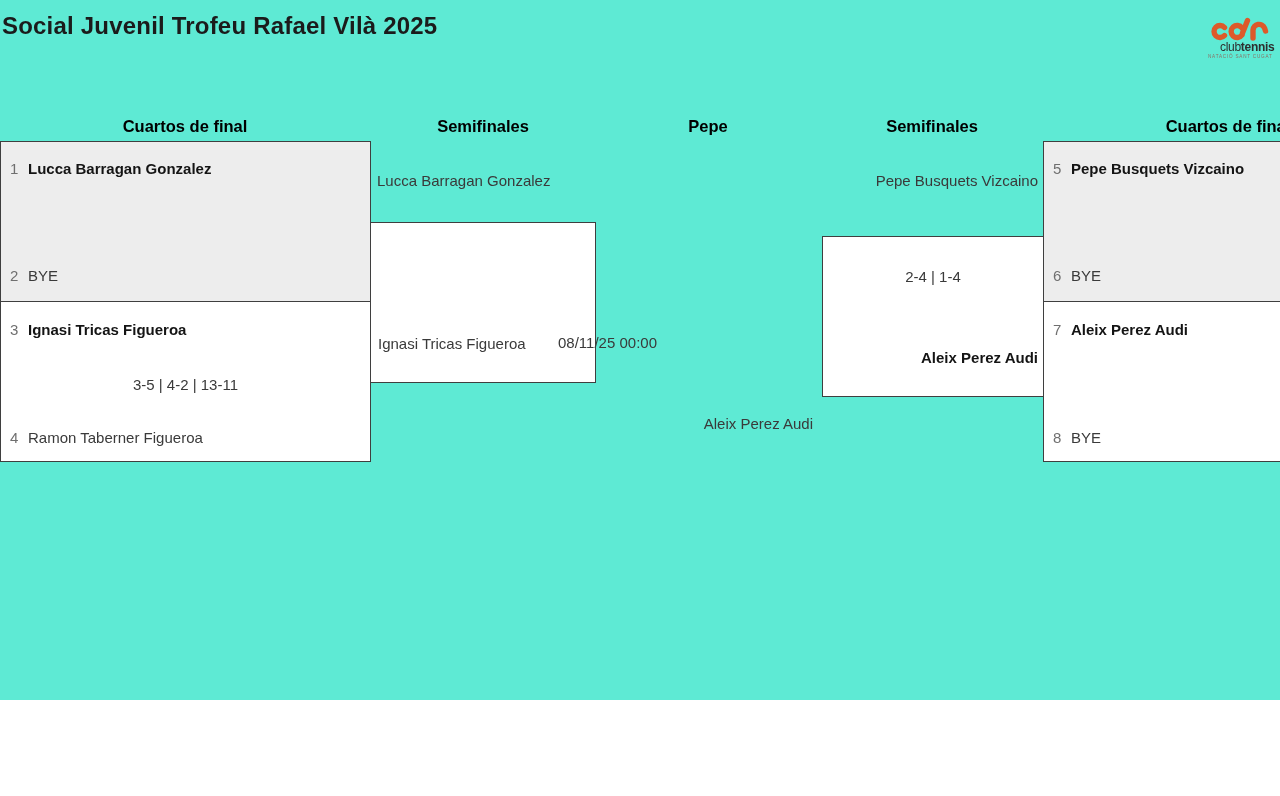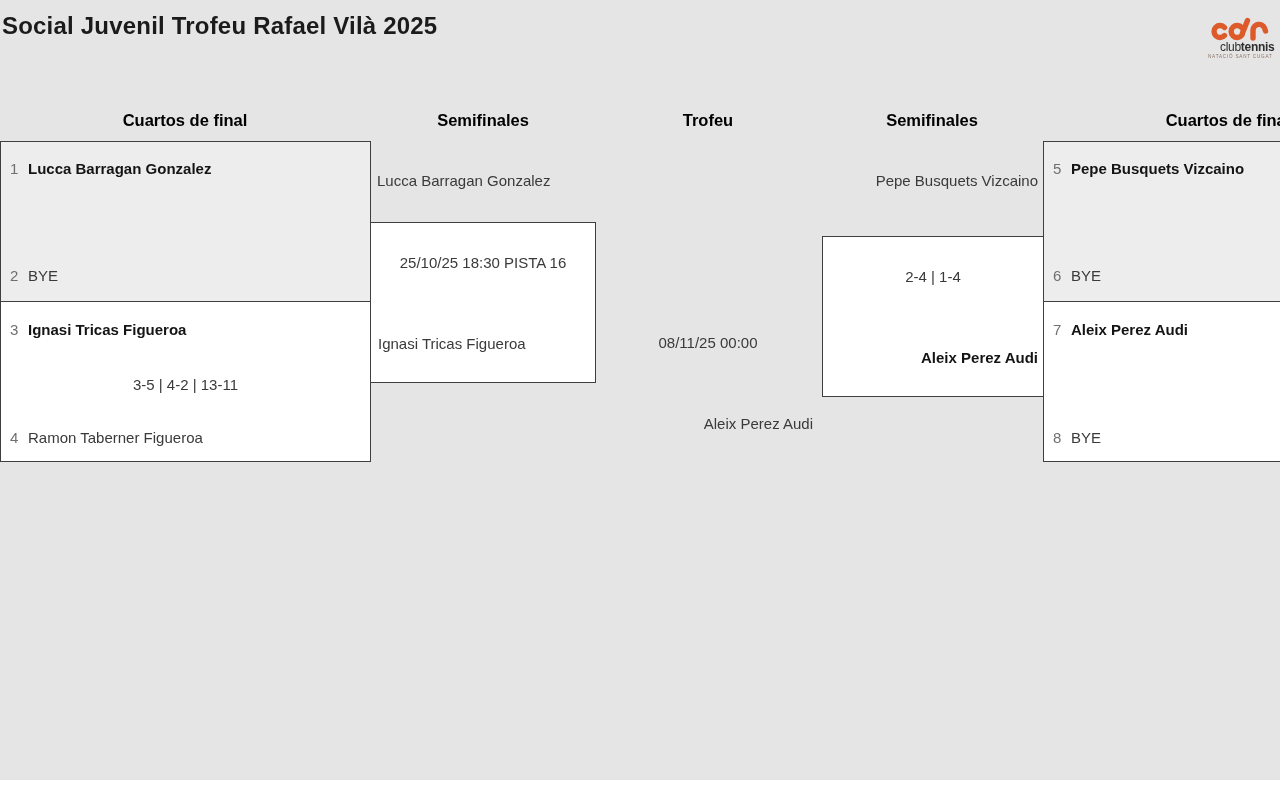--- a/index.html
+++ b/index.html
@@ -1,22 +1,22 @@
 <!DOCTYPE html>
 <html><head>
 <meta charset="utf-8">
 <style>
   * { margin: 0; padding: 0; box-sizing: border-box; }
   html, body { background: #ffffff; }
   body { font-family: "Liberation Sans", sans-serif; }
   .page {
     position: relative;
     width: 1280px;
-    height: 780px;
-    background: #e5e5e5;
+    height: 700px;
+    background: #5eead4;
     overflow: hidden;
     text-decoration: underline;
   }
   
   .title-block { position: absolute; left: 2px; top: 9px; }
   .title-line {
     font-size: 24px;
     font-weight: 700;
     line-height: 33px;
     color: #1b1b1b;
@@ -25,21 +25,21 @@
   }
   
   .logo { position: absolute; left: 1208px; top: 17px; width: 64px; text-align: center; }
   .logo .monogram { display: block; margin: 0 auto; }
   .logo .wordmark { font-size: 12px; line-height: 13px; color: #2e2e2e; letter-spacing: -0.3px; white-space: nowrap; margin-left: 12px; }
   .logo .wordmark b { font-weight: 700; }
   .logo .tagline { font-size: 4.6px; line-height: 6px; color: #8a7164; letter-spacing: 0.8px; white-space: nowrap; }
   
   .round-header {
     position: absolute;
-    top: 110px;
+    top: 116px;
     width: 300px;
     height: 20px;
     line-height: 20px;
     text-align: center;
     font-size: 16.5px;
     font-weight: 700;
     color: #000000;
     white-space: nowrap;
   }
   
@@ -68,21 +68,21 @@
   .bold { font-weight: 700; color: #141414; }
   
   .float-text {
     position: absolute;
     height: 20px;
     line-height: 20px;
     font-size: 15px;
     color: #3a3a3a;
     white-space: nowrap;
   }
-  .float-text.center { text-align: center; }
+  .float-text.center { text-align: left; }
   .float-text.right { text-align: right; }
 </style>
 </head>
 <body>
 
 <div class="page">
 
   <div class="title-block">
     <div class="title-line">Social Juvenil Trofeu Rafael Vilà 2025</div>
   </div>
@@ -95,21 +95,21 @@
         <path d="M 31.5 16 L 36.5 3.5"></path>
         <path d="M 42 21 L 42 13 A 6 6 0 0 1 53.5 11 L 54.5 14"></path>
       </g>
     </svg>
     <div class="wordmark"><span>club</span><b>tennis</b></div>
     <div class="tagline">NATACIÓ SANT CUGAT</div>
   </div>
 
   <div class="round-header" style="left:35px;">Cuartos de final</div>
   <div class="round-header" style="left:333px;">Semifinales</div>
-  <div class="round-header" style="left:558px;">Trofeu</div>
+  <div class="round-header" style="left:558px;">Pepe</div>
   <div class="round-header" style="left:782px;">Semifinales</div>
   <div class="round-header" style="left:1078px;">Cuartos de final</div>
 
   <div class="box shaded" style="left:0; top:141px; width:371px; height:161px;">
     <div class="brow" style="top:17px;">
       <span class="seed">1</span>
       <span class="pname winner">Lucca Barragan Gonzalez</span>
     </div>
     <div class="brow" style="top:124px;">
       <span class="seed">2</span>
@@ -125,21 +125,20 @@
     <div class="brow center" style="top:73px;">3-5 | 4-2 | 13-11</div>
     <div class="brow" style="top:126px;">
       <span class="seed">4</span>
       <span class="pname">Ramon Taberner Figueroa</span>
     </div>
   </div>
 
   <div class="float-text" style="left:377px; top:171px;">Lucca Barragan Gonzalez</div>
 
   <div class="box" style="left:370px; top:222px; width:226px; height:161px;">
-    <div class="brow center" style="top:30px;">25/10/25 18:30 PISTA 16</div>
     <div class="brow" style="top:111px;">
       <span class="pad-left">Ignasi Tricas Figueroa</span>
     </div>
   </div>
 
   <div class="float-text center" style="left:558px; top:333px; width:300px;">08/11/25 00:00</div>
   <div class="float-text right" style="left:595px; top:414px; width:218px;">Aleix Perez Audi</div>
 
   <div class="float-text right" style="left:822px; top:171px; width:216px;">Pepe Busquets Vizcaino</div>
 

